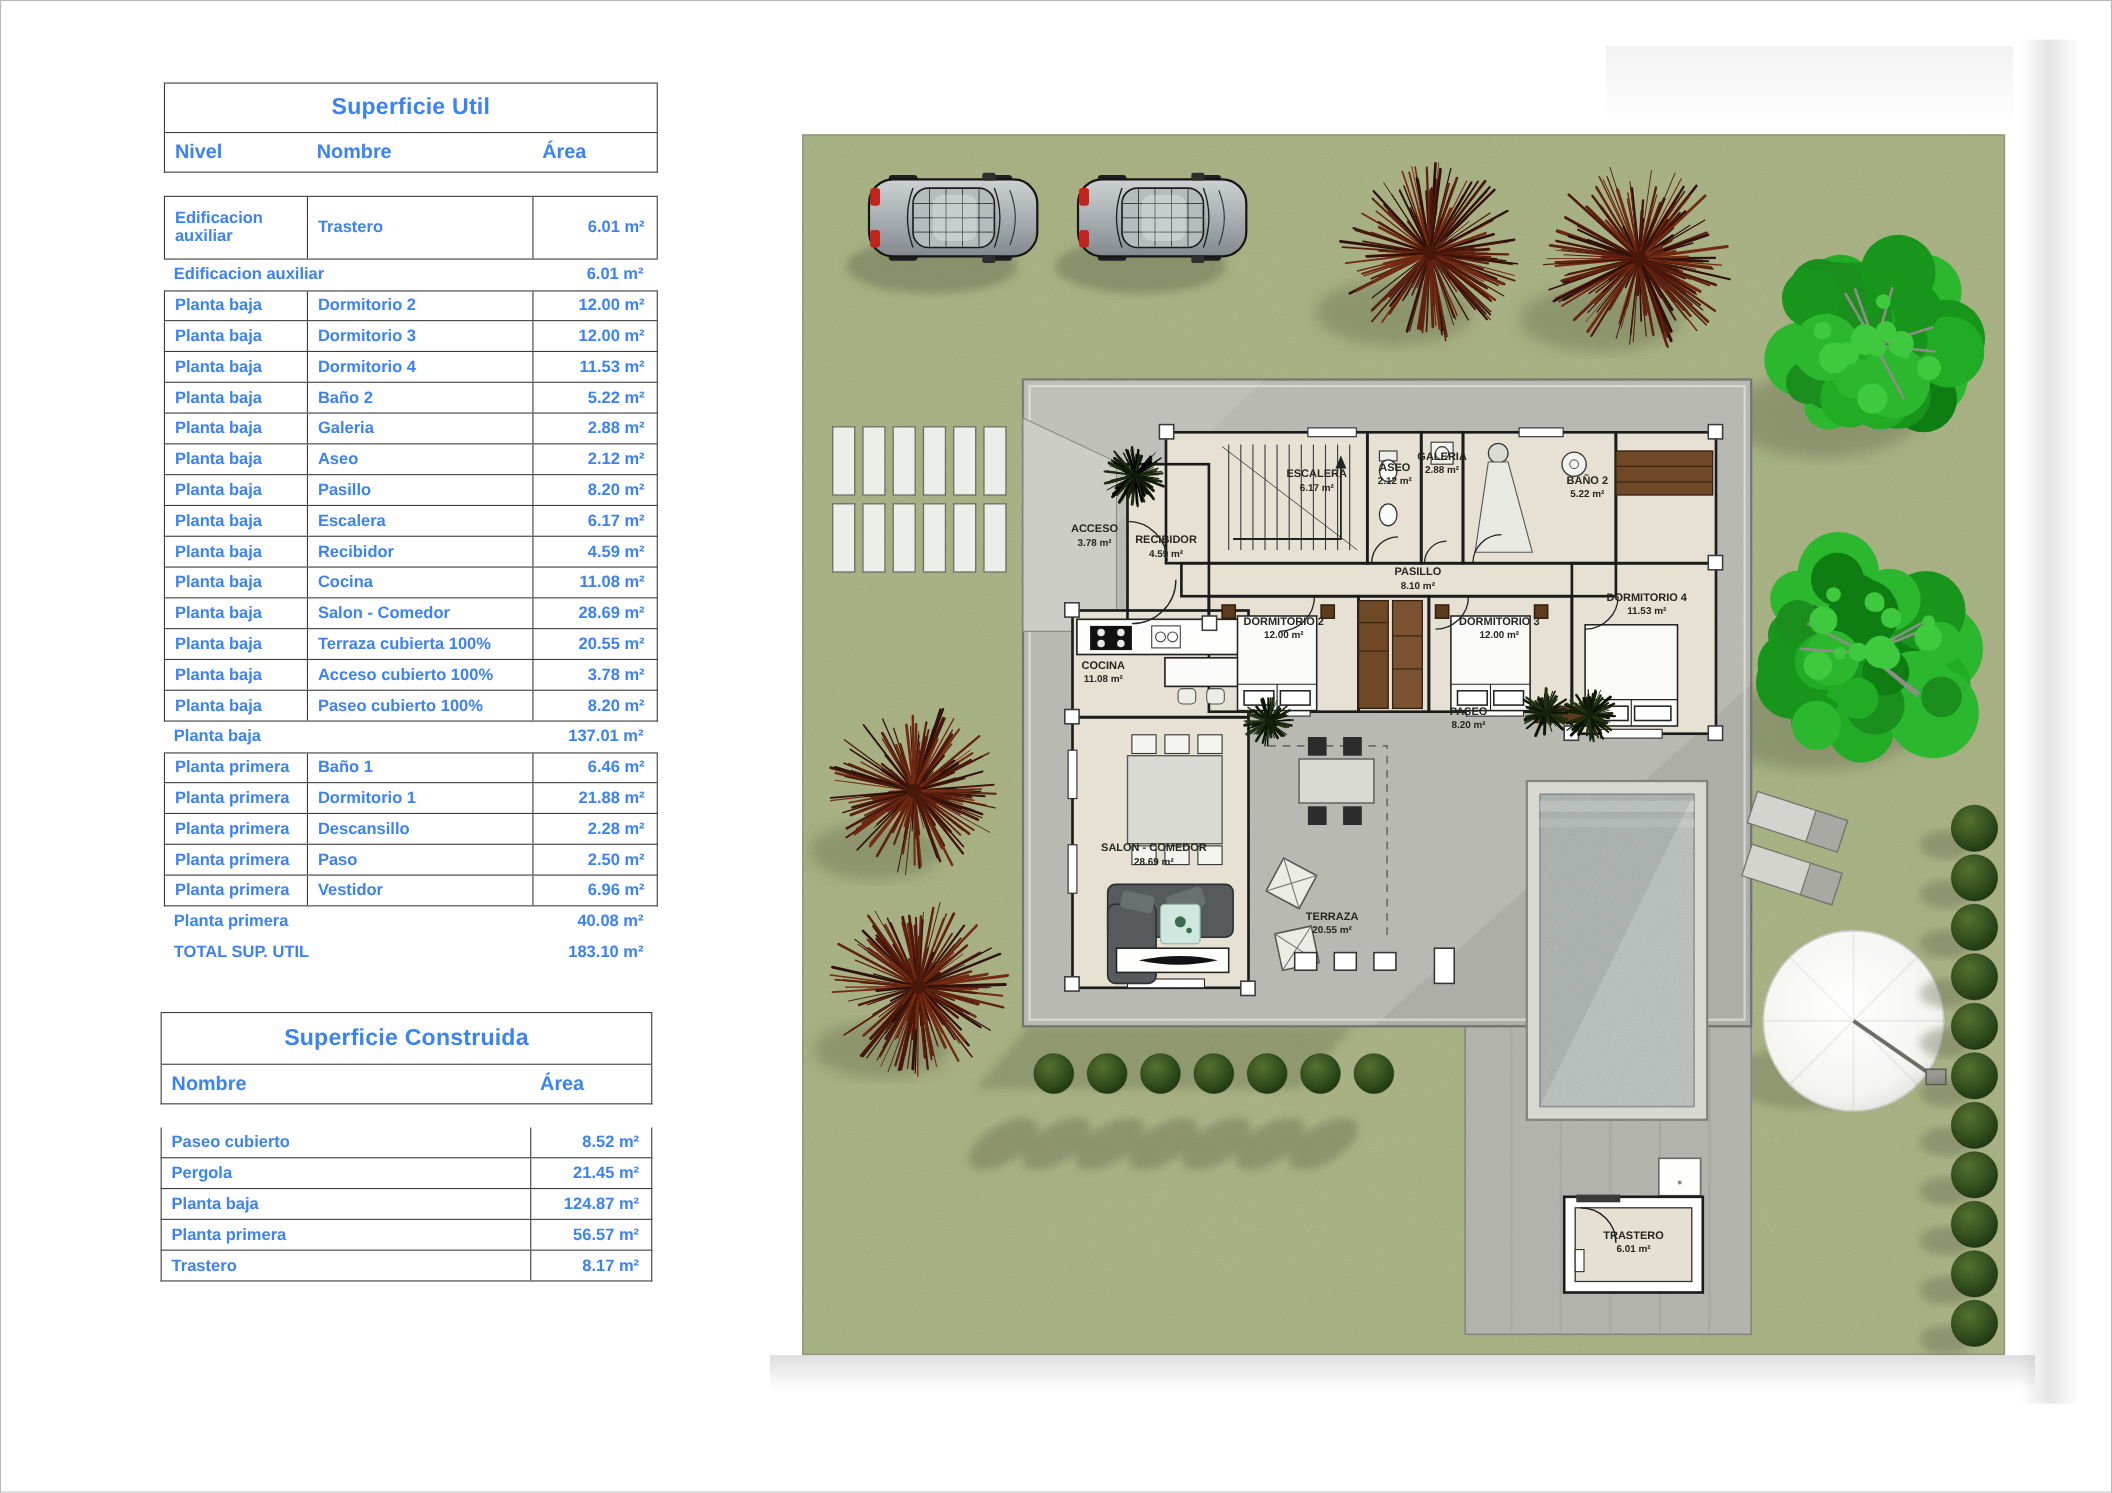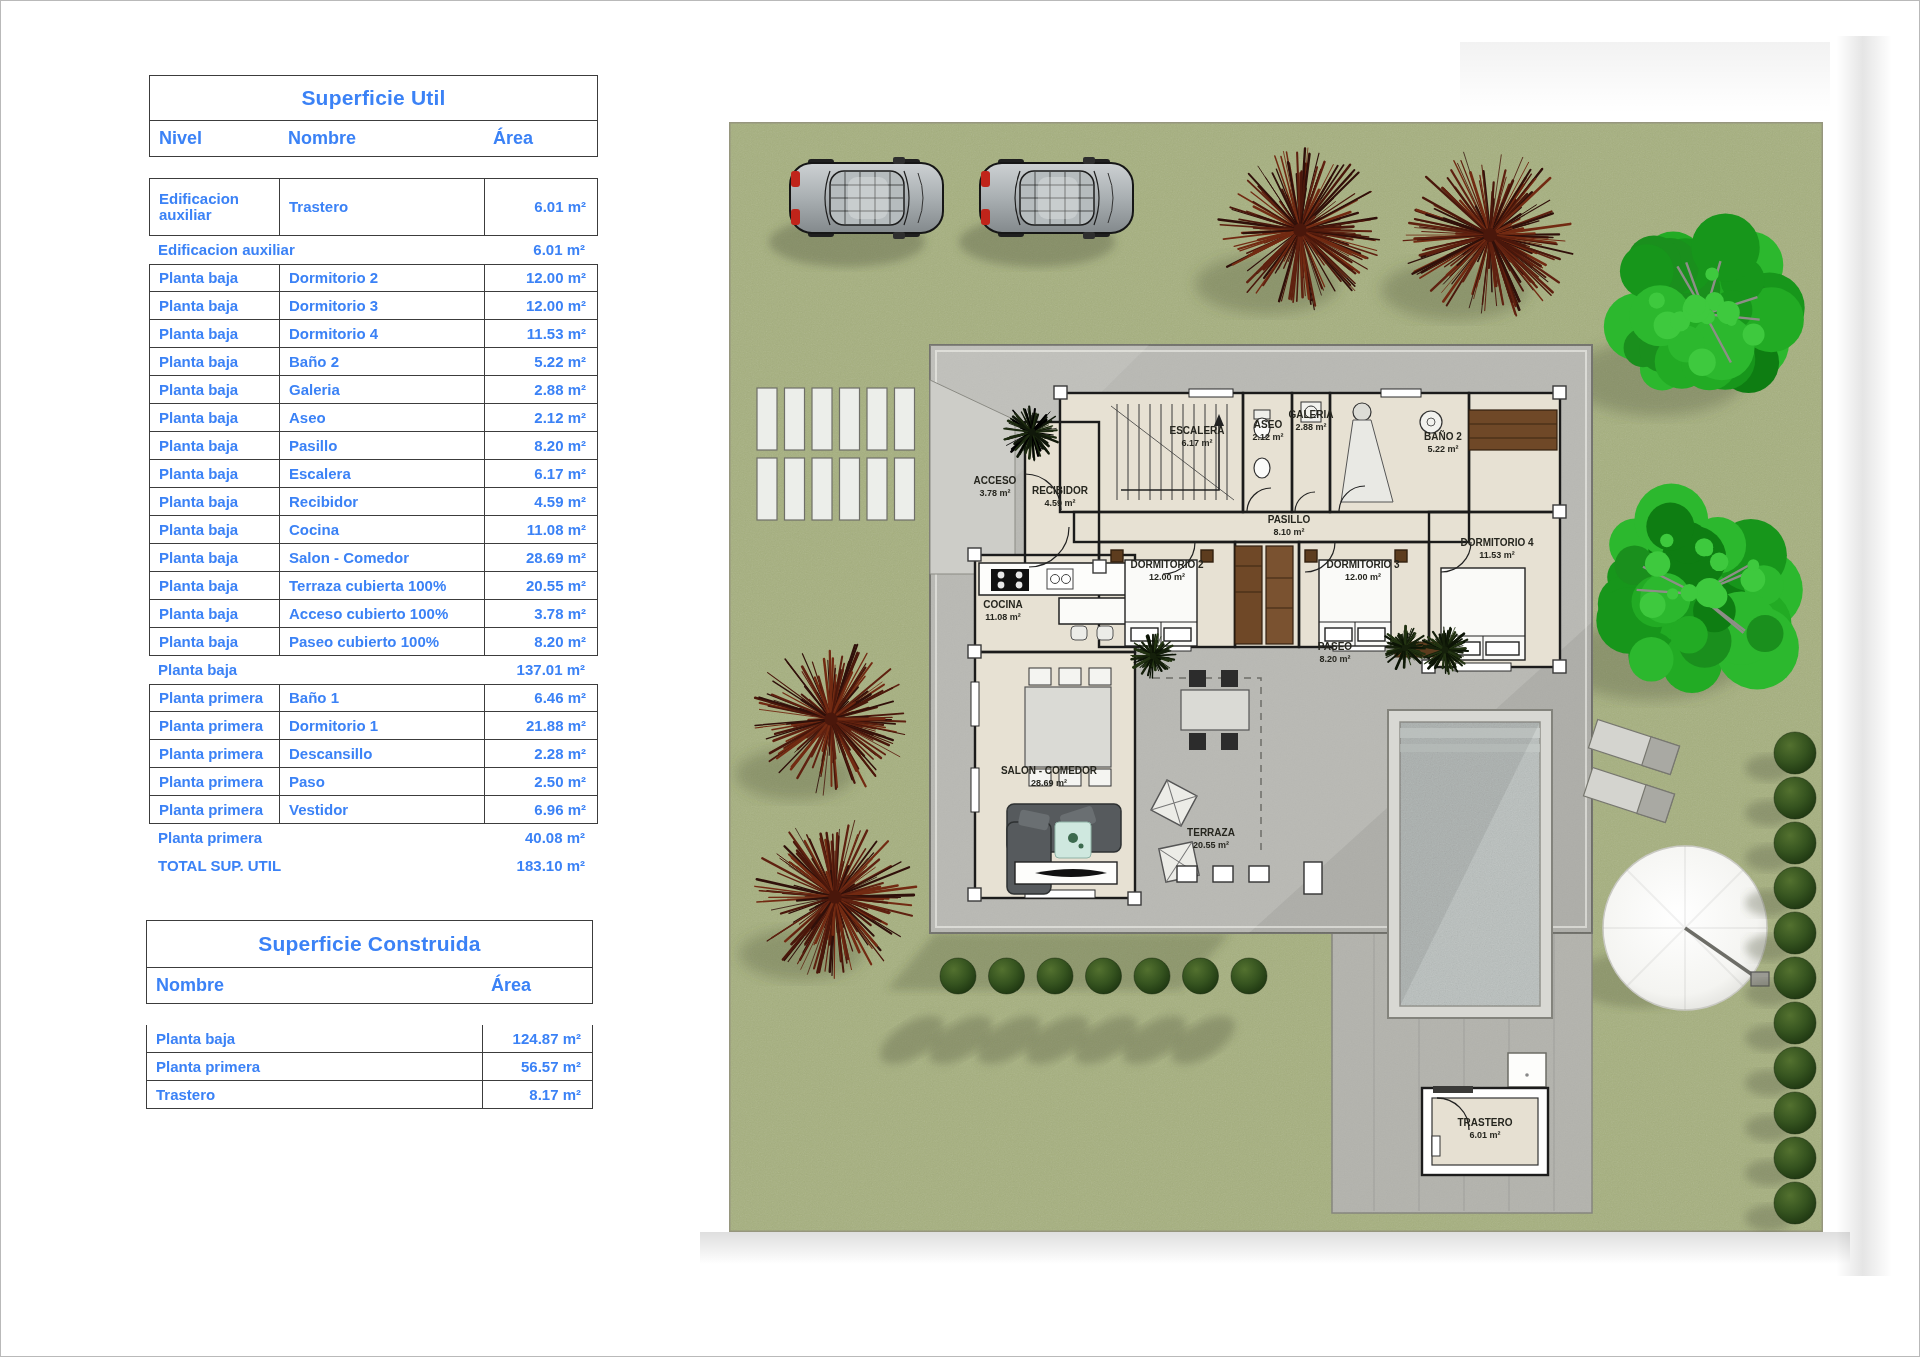--- a/index.html
+++ b/index.html
@@ -176,20 +176,28 @@
 
 <div class="tbl" id="t2">
   <div class="ttitle">Superficie Construida</div>
   <div class="thead">
     <div class="c">Nombre</div>
     <div class="c">Área</div>
   </div>
   <div class="tgap"></div>
   <div>
 
+      <div class="trow data">
+      <div class="c nombre">Paseo cubierto</div>
+      <div class="c area">8.52 m²</div>
+    </div>
+      <div class="trow data">
+      <div class="c nombre">Pergola</div>
+      <div class="c area">21.45 m²</div>
+    </div>
       <div class="trow data">
       <div class="c nombre">Planta baja</div>
       <div class="c area">124.87 m²</div>
     </div>
       <div class="trow data">
       <div class="c nombre">Planta primera</div>
       <div class="c area">56.57 m²</div>
     </div>
       <div class="trow data">
       <div class="c nombre">Trastero</div>

